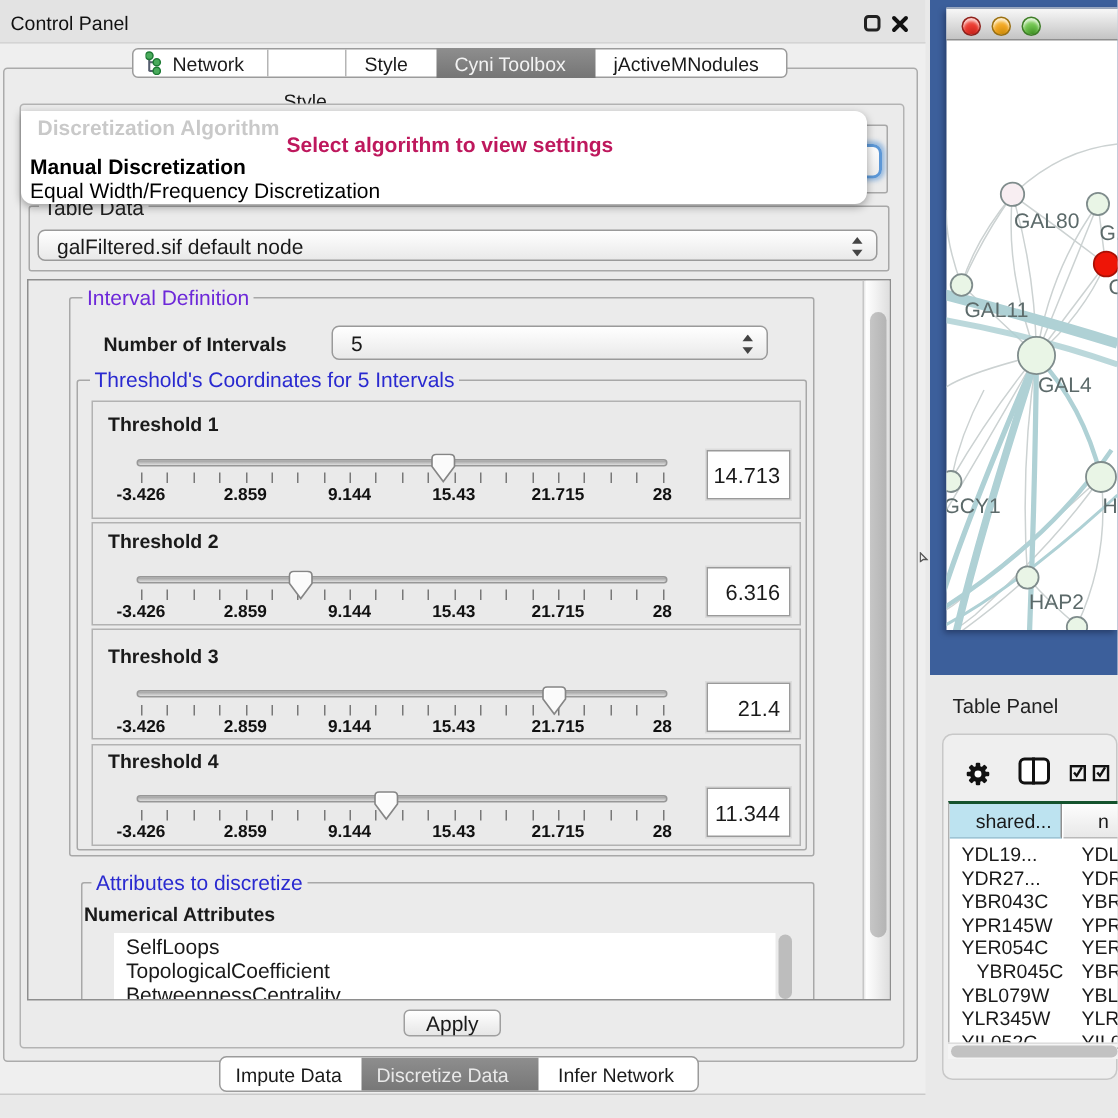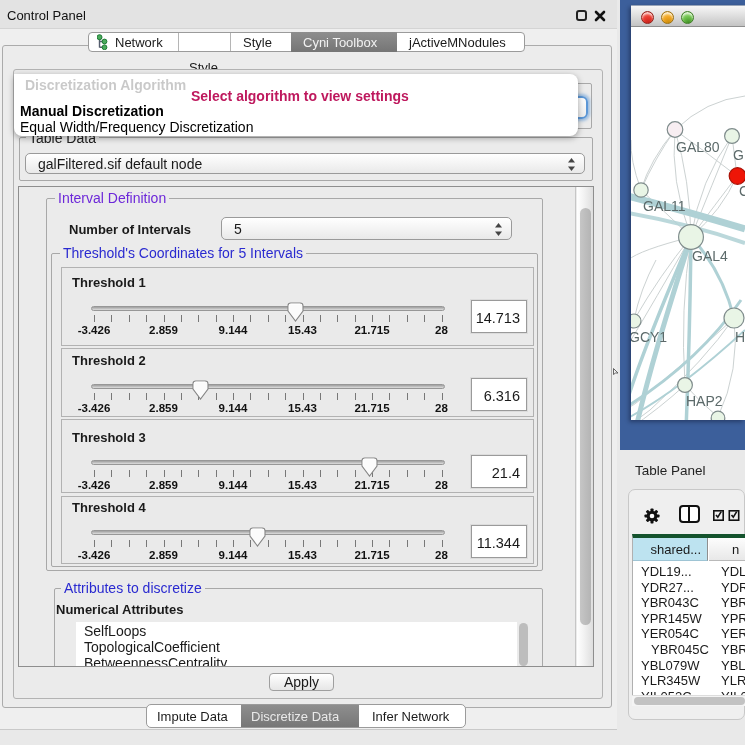--- a/index.html
+++ b/index.html
@@ -345,21 +345,21 @@
   </svg>
   <div class="abs" style="left:58.5px;top:55.2px;width:21.5px;height:18.3px;border:2.6px solid #111;border-radius:4px;background:#fff;"></div>
   <div class="abs" style="left:68px;top:55.2px;width:2.4px;height:18.3px;background:#111;"></div>
   <svg class="abs" style="left:93px;top:59.5px;" width="27" height="11" viewBox="0 0 27 11">
     <rect x="0.8" y="0.8" width="9.4" height="9.4" fill="none" stroke="#111" stroke-width="1.6"></rect>
     <path d="M3 5 L4.8 7.2 L8.2 1.6" stroke="#111" stroke-width="1.6" fill="none"></path>
     <rect x="16.3" y="0.8" width="9.4" height="9.4" fill="none" stroke="#111" stroke-width="1.6"></rect>
     <path d="M18.5 5 L20.3 7.2 L23.7 1.6" stroke="#111" stroke-width="1.6" fill="none"></path>
   </svg>
 
-  <div class="abs" style="left:12px;top:84px;width:113px;height:172px;background:#fff;border-top:4px solid #14532d;border-left:1px solid #b0b0b0;overflow:hidden;">
+  <div class="abs" style="left:12px;top:84px;width:113px;height:172px;background:#fff;border-top:2px solid #14532d;border-left:1px solid #b0b0b0;overflow:hidden;">
     <div class="abs" style="left:0;top:0;width:74.5px;height:23px;background:#bde3f0;border-right:1.5px solid #8f8f8f;border-bottom:1px solid #9ec4d4;text-align:center;line-height:23px;padding-left:12px;">shared...</div>
     <div class="abs" style="left:76px;top:0;width:41px;height:23px;background:linear-gradient(#fdfdfd,#e8e8e8);border-bottom:1px solid #b9b9b9;padding-left:23px;line-height:23px;">n</div>
     <div id="tablerows">
           <div class="abs" style="left:8px;top:26px;">YDL19...</div>
           <div class="abs" style="left:88px;top:26px;">YDL1</div>
           <div class="abs" style="left:8px;top:41.6px;">YDR27...</div>
           <div class="abs" style="left:88px;top:41.6px;">YDR2</div>
           <div class="abs" style="left:8px;top:57.2px;">YBR043C</div>
           <div class="abs" style="left:88px;top:57.2px;">YBR0</div>
           <div class="abs" style="left:8px;top:72.8px;">YPR145W</div>

